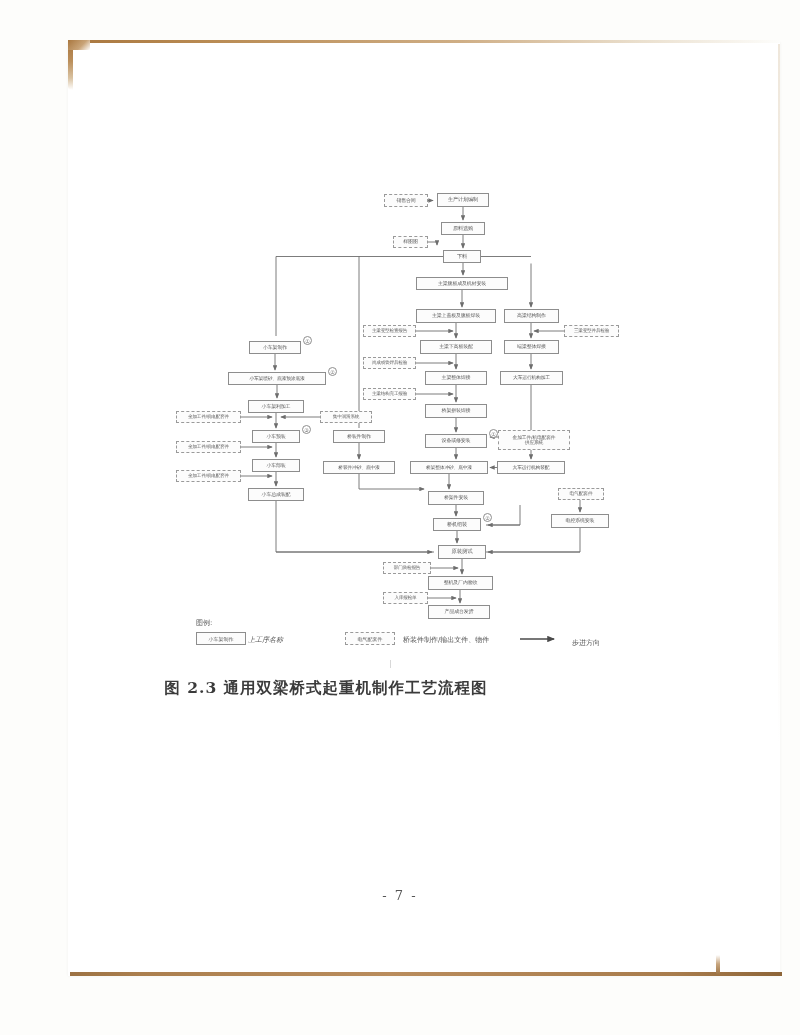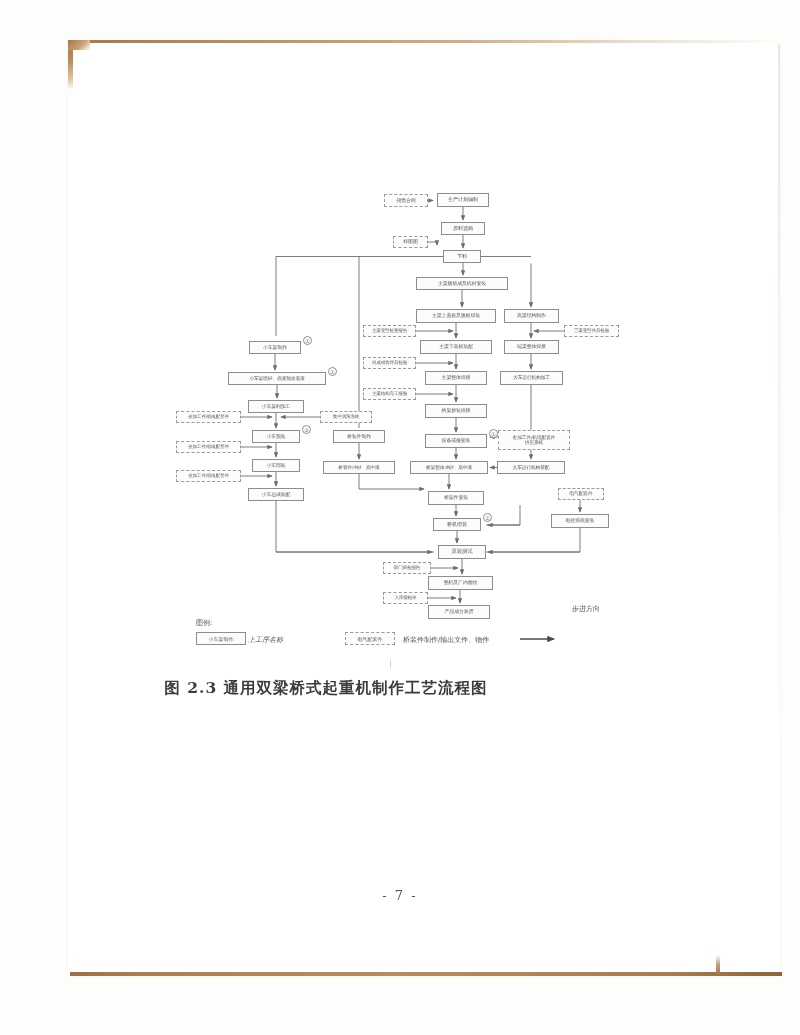--- a/index.html
+++ b/index.html
@@ -188,21 +188,21 @@
 <div class="legend-label" style="left:403px;top:635px;">桥装件制作/输出文件、物件</div>
 
 <svg style="position:absolute;left:518px;top:632px;width:46px;height:13px;">
   <defs>
     <marker id="ah2" markerWidth="6" markerHeight="5" refX="5.2" refY="2.5" orient="auto">
       <path d="M0,0 L6,2.5 L0,5 z" fill="#4a4a4a"></path>
     </marker>
   </defs>
   <path d="M2,7 L36,7" stroke="#4a4a4a" stroke-width="1.3" fill="none" marker-end="url(#ah2)"></path>
 </svg>
-<div class="legend-label" style="left:572px;top:604px;">步进方向</div>
+<div class="legend-label" style="left:572px;top:638px;">步进方向</div>
 
 <div class="scanline"></div>
 
 <div class="caption">图 2.3    通用双梁桥式起重机制作工艺流程图</div>
 <div class="pageno">- 7 -</div>
 
 <div class="node dashed" style="left: 384px; top: 194px; width: 44px; height: 13px; font-size: 5px;">
     <span>销售合同</span>
   </div>
 <div class="node solid" style="left: 437px; top: 193px; width: 52px; height: 14px; font-size: 5.2px;">

